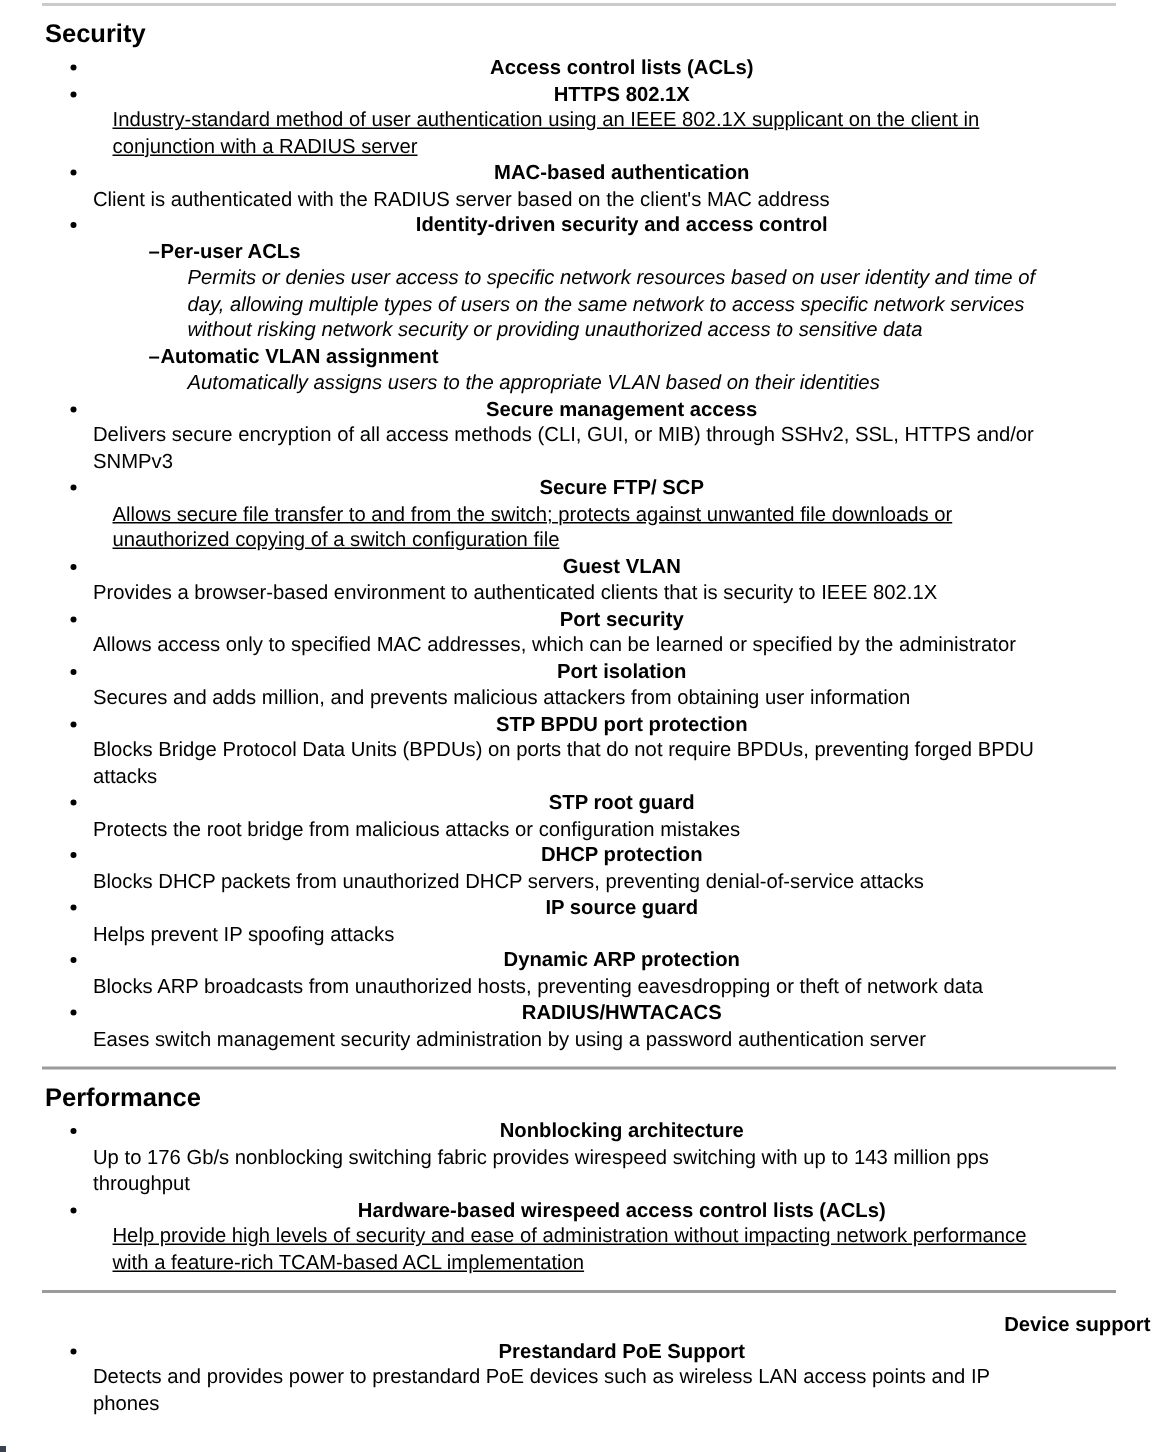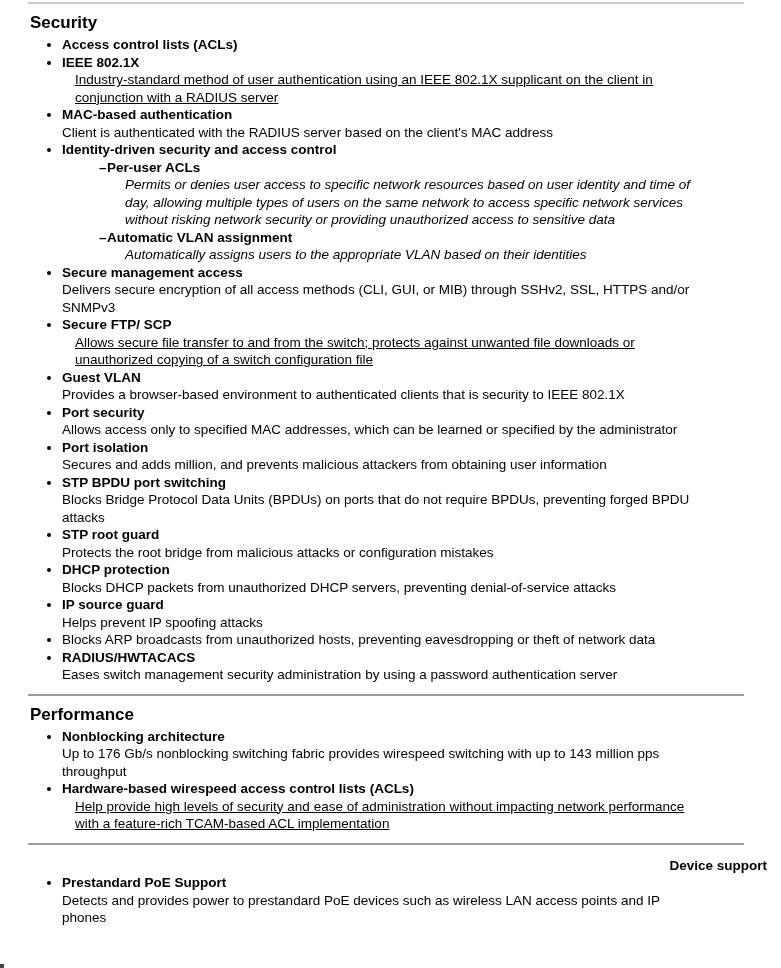--- a/index.html
+++ b/index.html
@@ -50,20 +50,21 @@
     position: absolute;
     left: 17px;
     top: 7px;
     width: 4px;
     height: 4px;
     background: #000000;
     border-radius: 50%;
   }
   .term {
     font-weight: bold;
+    text-align: center;
   }
   .desc {
     white-space: pre-line;
   }
   .desc.indent {
     padding-left: 13px;
     text-decoration: underline;
   }
   .sub-term-line {
     position: relative;
@@ -95,21 +96,21 @@
 <div class="page">
     <div class="top-rule" style="background: rgb(203, 203, 203);"></div>
     <div class="section">
       <div class="section-title-large">Security</div>
       <div class="item">
         <span class="bullet"></span>
         <div class="term">Access control lists (ACLs)</div>
       </div>
       <div class="item">
         <span class="bullet"></span>
-        <div class="term">IEEE 802.1X</div>
+        <div class="term">HTTPS 802.1X</div>
         <div class="desc indent">Industry-standard method of user authentication using an IEEE 802.1X supplicant on the client in
 conjunction with a RADIUS server</div>
       </div>
       <div class="item">
         <span class="bullet"></span>
         <div class="term">MAC-based authentication</div>
         <div class="desc">Client is authenticated with the RADIUS server based on the client's MAC address</div>
       </div>
       <div class="item">
         <span class="bullet"></span>
@@ -147,41 +148,42 @@
         <div class="term">Port security</div>
         <div class="desc">Allows access only to specified MAC addresses, which can be learned or specified by the administrator</div>
       </div>
       <div class="item">
         <span class="bullet"></span>
         <div class="term">Port isolation</div>
         <div class="desc">Secures and adds million, and prevents malicious attackers from obtaining user information</div>
       </div>
       <div class="item">
         <span class="bullet"></span>
-        <div class="term">STP BPDU port switching</div>
+        <div class="term">STP BPDU port protection</div>
         <div class="desc">Blocks Bridge Protocol Data Units (BPDUs) on ports that do not require BPDUs, preventing forged BPDU
 attacks</div>
       </div>
       <div class="item">
         <span class="bullet"></span>
         <div class="term">STP root guard</div>
         <div class="desc">Protects the root bridge from malicious attacks or configuration mistakes</div>
       </div>
       <div class="item">
         <span class="bullet"></span>
         <div class="term">DHCP protection</div>
         <div class="desc">Blocks DHCP packets from unauthorized DHCP servers, preventing denial-of-service attacks</div>
       </div>
       <div class="item">
         <span class="bullet"></span>
         <div class="term">IP source guard</div>
         <div class="desc">Helps prevent IP spoofing attacks</div>
       </div>
       <div class="item">
         <span class="bullet"></span>
+        <div class="term">Dynamic ARP protection</div>
         <div class="desc">Blocks ARP broadcasts from unauthorized hosts, preventing eavesdropping or theft of network data</div>
       </div>
       <div class="item">
         <span class="bullet"></span>
         <div class="term">RADIUS/HWTACACS</div>
         <div class="desc">Eases switch management security administration by using a password authentication server</div>
       </div>
     </div>
     <div class="section-divider" style="background: rgb(155, 155, 155);"></div>
     <div class="section">

